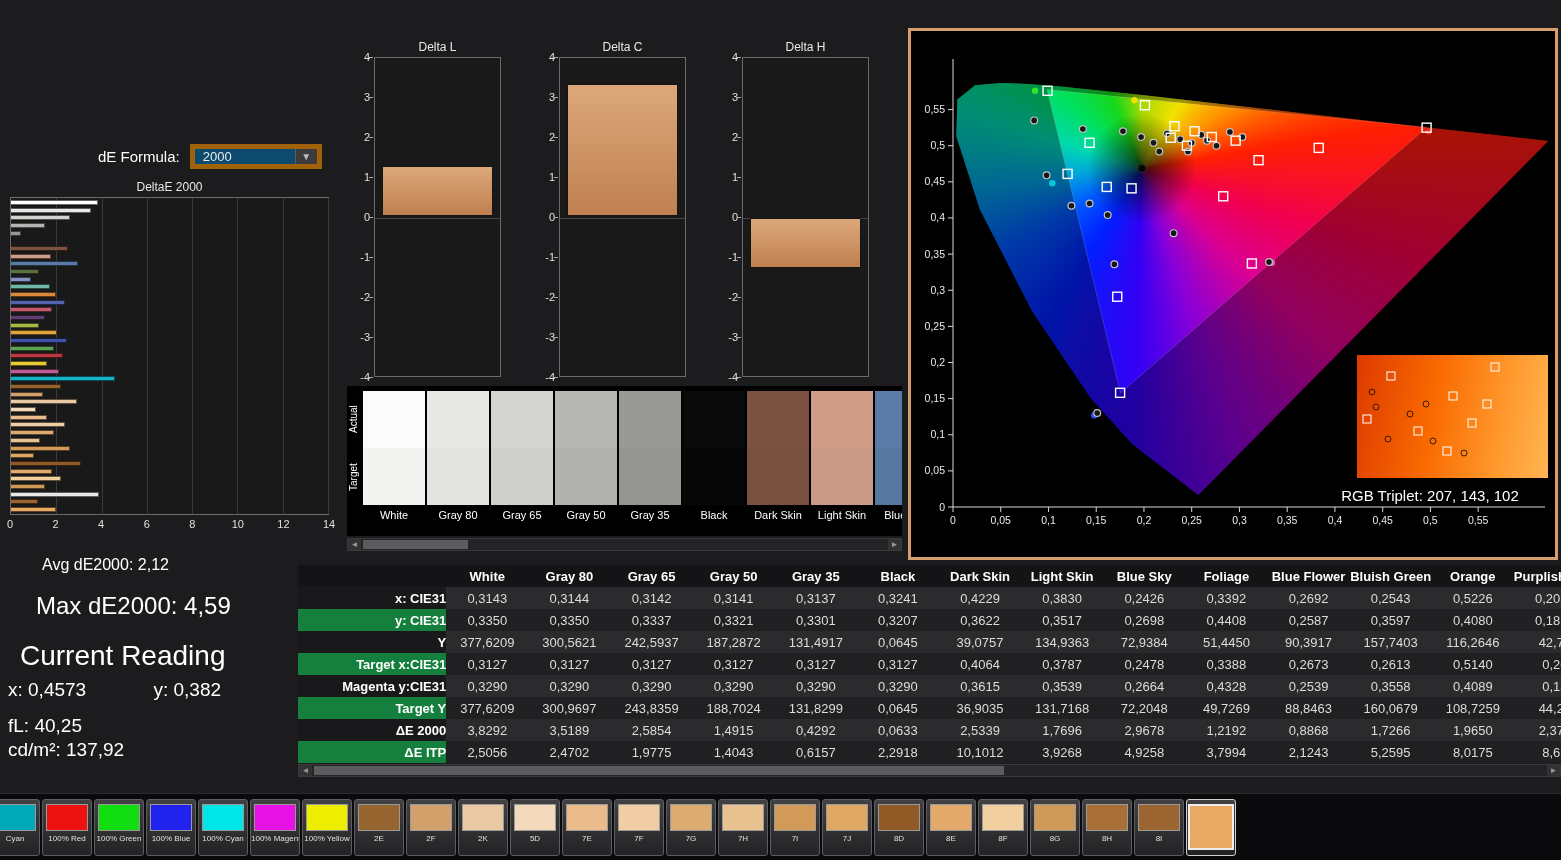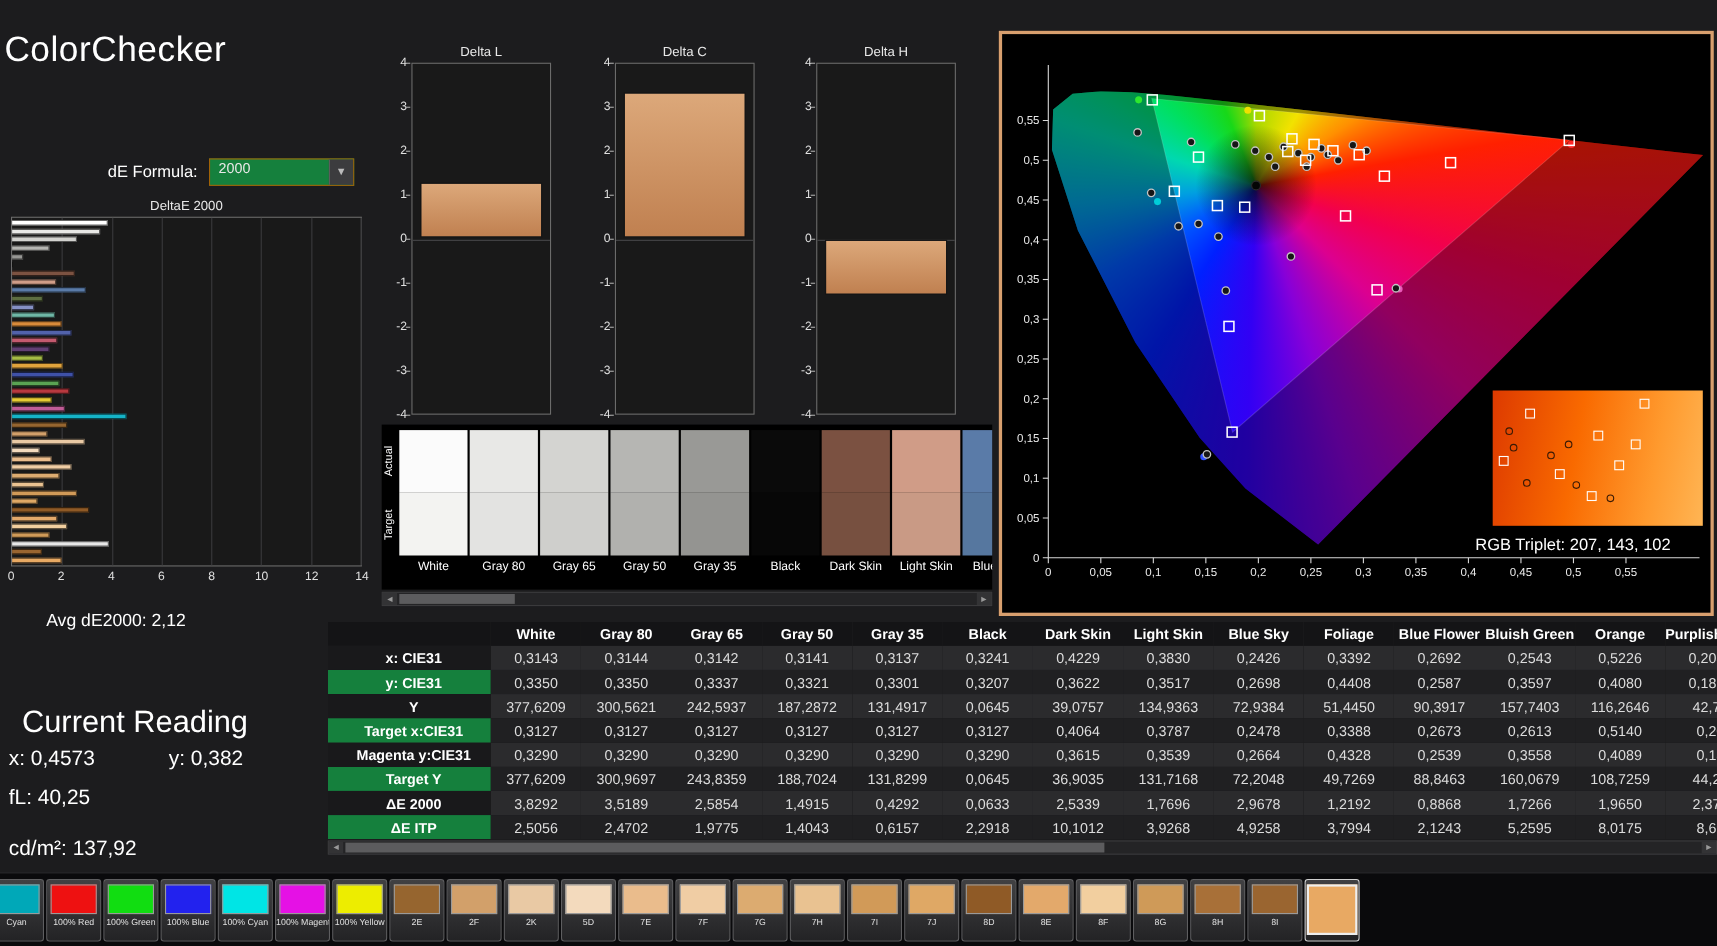--- a/index.html
+++ b/index.html
@@ -2,21 +2,21 @@
 <html><head>
 <meta charset="utf-8">
 <style>
   *{margin:0;padding:0;box-sizing:border-box}
   html,body{background:#141416}
   #root{position:relative;width:1561px;height:860px;background:#1c1c1e;font-family:"Liberation Sans",sans-serif;color:#fff;overflow:hidden}
 
   .title{position:absolute;left:4px;top:26px;font-size:32px;font-weight:400;color:#fff;letter-spacing:.5px}
   .desc{position:absolute;left:14px;top:82px;width:340px;font-size:13.5px;line-height:1.55;text-align:center;color:#f2f2f2}
   .formula-row{position:absolute;left:98px;top:144px;font-size:15px;display:flex;align-items:center;gap:10px}
-  .dropdown{width:132px;height:25px;background:#15803d;border:1px solid #a16207;display:flex;align-items:flex-start;justify-content:space-between;padding-left:8px;font-size:13px;color:#e8e8e8;cursor:default}
+  .dropdown{width:132px;height:25px;background:#0c4a6e;border:5px solid #a16207;display:flex;align-items:flex-start;justify-content:space-between;padding-left:8px;font-size:13px;color:#e8e8e8;cursor:default}
   .dropdown .chev{width:22px;height:100%;display:flex;align-items:center;justify-content:center;background:#3c3c3e;border-left:1px solid #5c5c5c;font-size:10px;color:#bbb}
 
   .de-title{position:absolute;left:10px;top:180px;width:319px;text-align:center;font-size:12px;color:#e8e8e8}
   .de-chart{position:absolute;left:10px;top:197px;width:319px;height:318px;background:#191919;border:1px solid #6b6b6b}
   #de-grid{position:absolute;left:0;top:0;right:0;bottom:0}
   .de-grid-line{position:absolute;top:0;bottom:0;width:1px;background:#3a3a3c}
   #de-bars{position:absolute;left:0;top:2px;right:0}
   .de-bar{height:5px;margin-bottom:2.68px;border:1px solid rgba(0,0,0,.6);border-left:none}
   .de-xlabels{position:absolute;left:10px;top:518px;width:319px;height:14px}
   .de-xlabels span{position:absolute;transform:translateX(-50%);font-size:11px;color:#e0e0e0}
@@ -56,27 +56,27 @@
   .ins-ci{position:absolute;width:7px;height:7px;border:1.5px solid #3a1a05;border-radius:50%;transform:translate(-50%,-50%)}
   .cie-rgb{position:absolute;left:396px;top:456px;width:246px;text-align:center;font-size:15px;color:#fff;z-index:5}
 
   .stat{position:absolute;color:#fff}
   #stat-avg{left:42px;top:556px;font-size:16px}
   #stat-max{left:36px;top:592px;font-size:24px}
   #stat-cur{left:20px;top:640px;font-size:28px}
   #stat-xy{left:8px;top:679px;font-size:19px}
   #stat-xy .yv{margin-left:62px}
   #stat-fl{left:8px;top:715px;font-size:19px}
-  #stat-cd{left:8px;top:761px;font-size:19px}
+  #stat-cd{left:8px;top:739px;font-size:19px}
 
   .tblwrap{position:absolute;left:298px;top:565px;width:1263px;height:199px;overflow:hidden}
   .tblwrap table{border-collapse:collapse;table-layout:fixed;width:1298px}
   .tblwrap tr{height:22px}
   .tblwrap th{font-weight:bold;font-size:13px;color:#fff;background:#141416;text-align:center;white-space:nowrap;overflow:hidden}
-  .tblwrap th.lab,.tblwrap td.lab{width:148px;text-align:center;padding-left:8px}
+  .tblwrap th.lab,.tblwrap td.lab{width:148px;text-align:right;padding-left:8px}
   .tblwrap th:not(.lab),.tblwrap td:not(.lab){width:82px}
   .tblwrap td{font-size:13px;color:#dcdcdc;text-align:center;white-space:nowrap;overflow:hidden}
   .tblwrap td.lab{font-weight:bold;color:#fff}
   tr.odd td:not(.lab){background:#2b2b2d}
   tr.even td:not(.lab){background:#202022}
   tr.odd td.lab{background:#19191b}
   tr.even td.lab{background:#15803d}
 
   .bbar{position:absolute;left:0;top:793px;width:1561px;height:67px;background:#0a0a0c;border-top:1px solid #2c2c2e}
   .pbtns{position:absolute;left:-10px;top:5px;display:flex;gap:2px}
@@ -84,21 +84,20 @@
   .psw{width:42px;height:27px;border:1px solid #9a9a9a}
   .plab{font-size:8px;color:#e0e0e0;margin-top:3px;max-width:48px;overflow:hidden;white-space:nowrap}
   .pbtn.sel{border:1px solid #d0d0d0}
   .pbtn.sel .psw{height:46px;width:46px;border:2px solid #eee}
 </style>
 </head>
 <body>
 
 <div id="root">
 
-  <div class="title">ColorChecker</div>
 
   <div class="formula-row">
     <span>dE Formula:</span>
     <div class="dropdown">
       <span>2000</span>
       <span class="chev">▼</span>
     </div>
   </div>
 
   <div class="de-title">DeltaE 2000</div>
@@ -425,20 +424,21 @@
         <div class="ins-ci" style="left: 28%; top: 48%;"></div>
         <div class="ins-ci" style="left: 40%; top: 70%;"></div>
         <div class="ins-ci" style="left: 56%; top: 80%;"></div>
         <div class="ins-ci" style="left: 8%; top: 30%;"></div>
         <div class="ins-ci" style="left: 36%; top: 40%;"></div>
       </div>
     <div class="cie-rgb">RGB Triplet: 207, 143, 102</div>
   </div>
 
   <div class="stat" id="stat-avg">Avg dE2000: 2,12</div>
+  <div class="stat" id="stat-max">Max dE2000: 4,59</div>
   <div class="stat" id="stat-cur">Current Reading</div>
   <div class="stat" id="stat-xy">
     <span>x: 0,4573</span>
     <span class="yv">y: 0,382</span>
   </div>
   <div class="stat" id="stat-fl">fL: 40,25</div>
   <div class="stat" id="stat-cd">cd/m²: 137,92</div>
 
   <div class="tblwrap">
     <table id="data-table">

